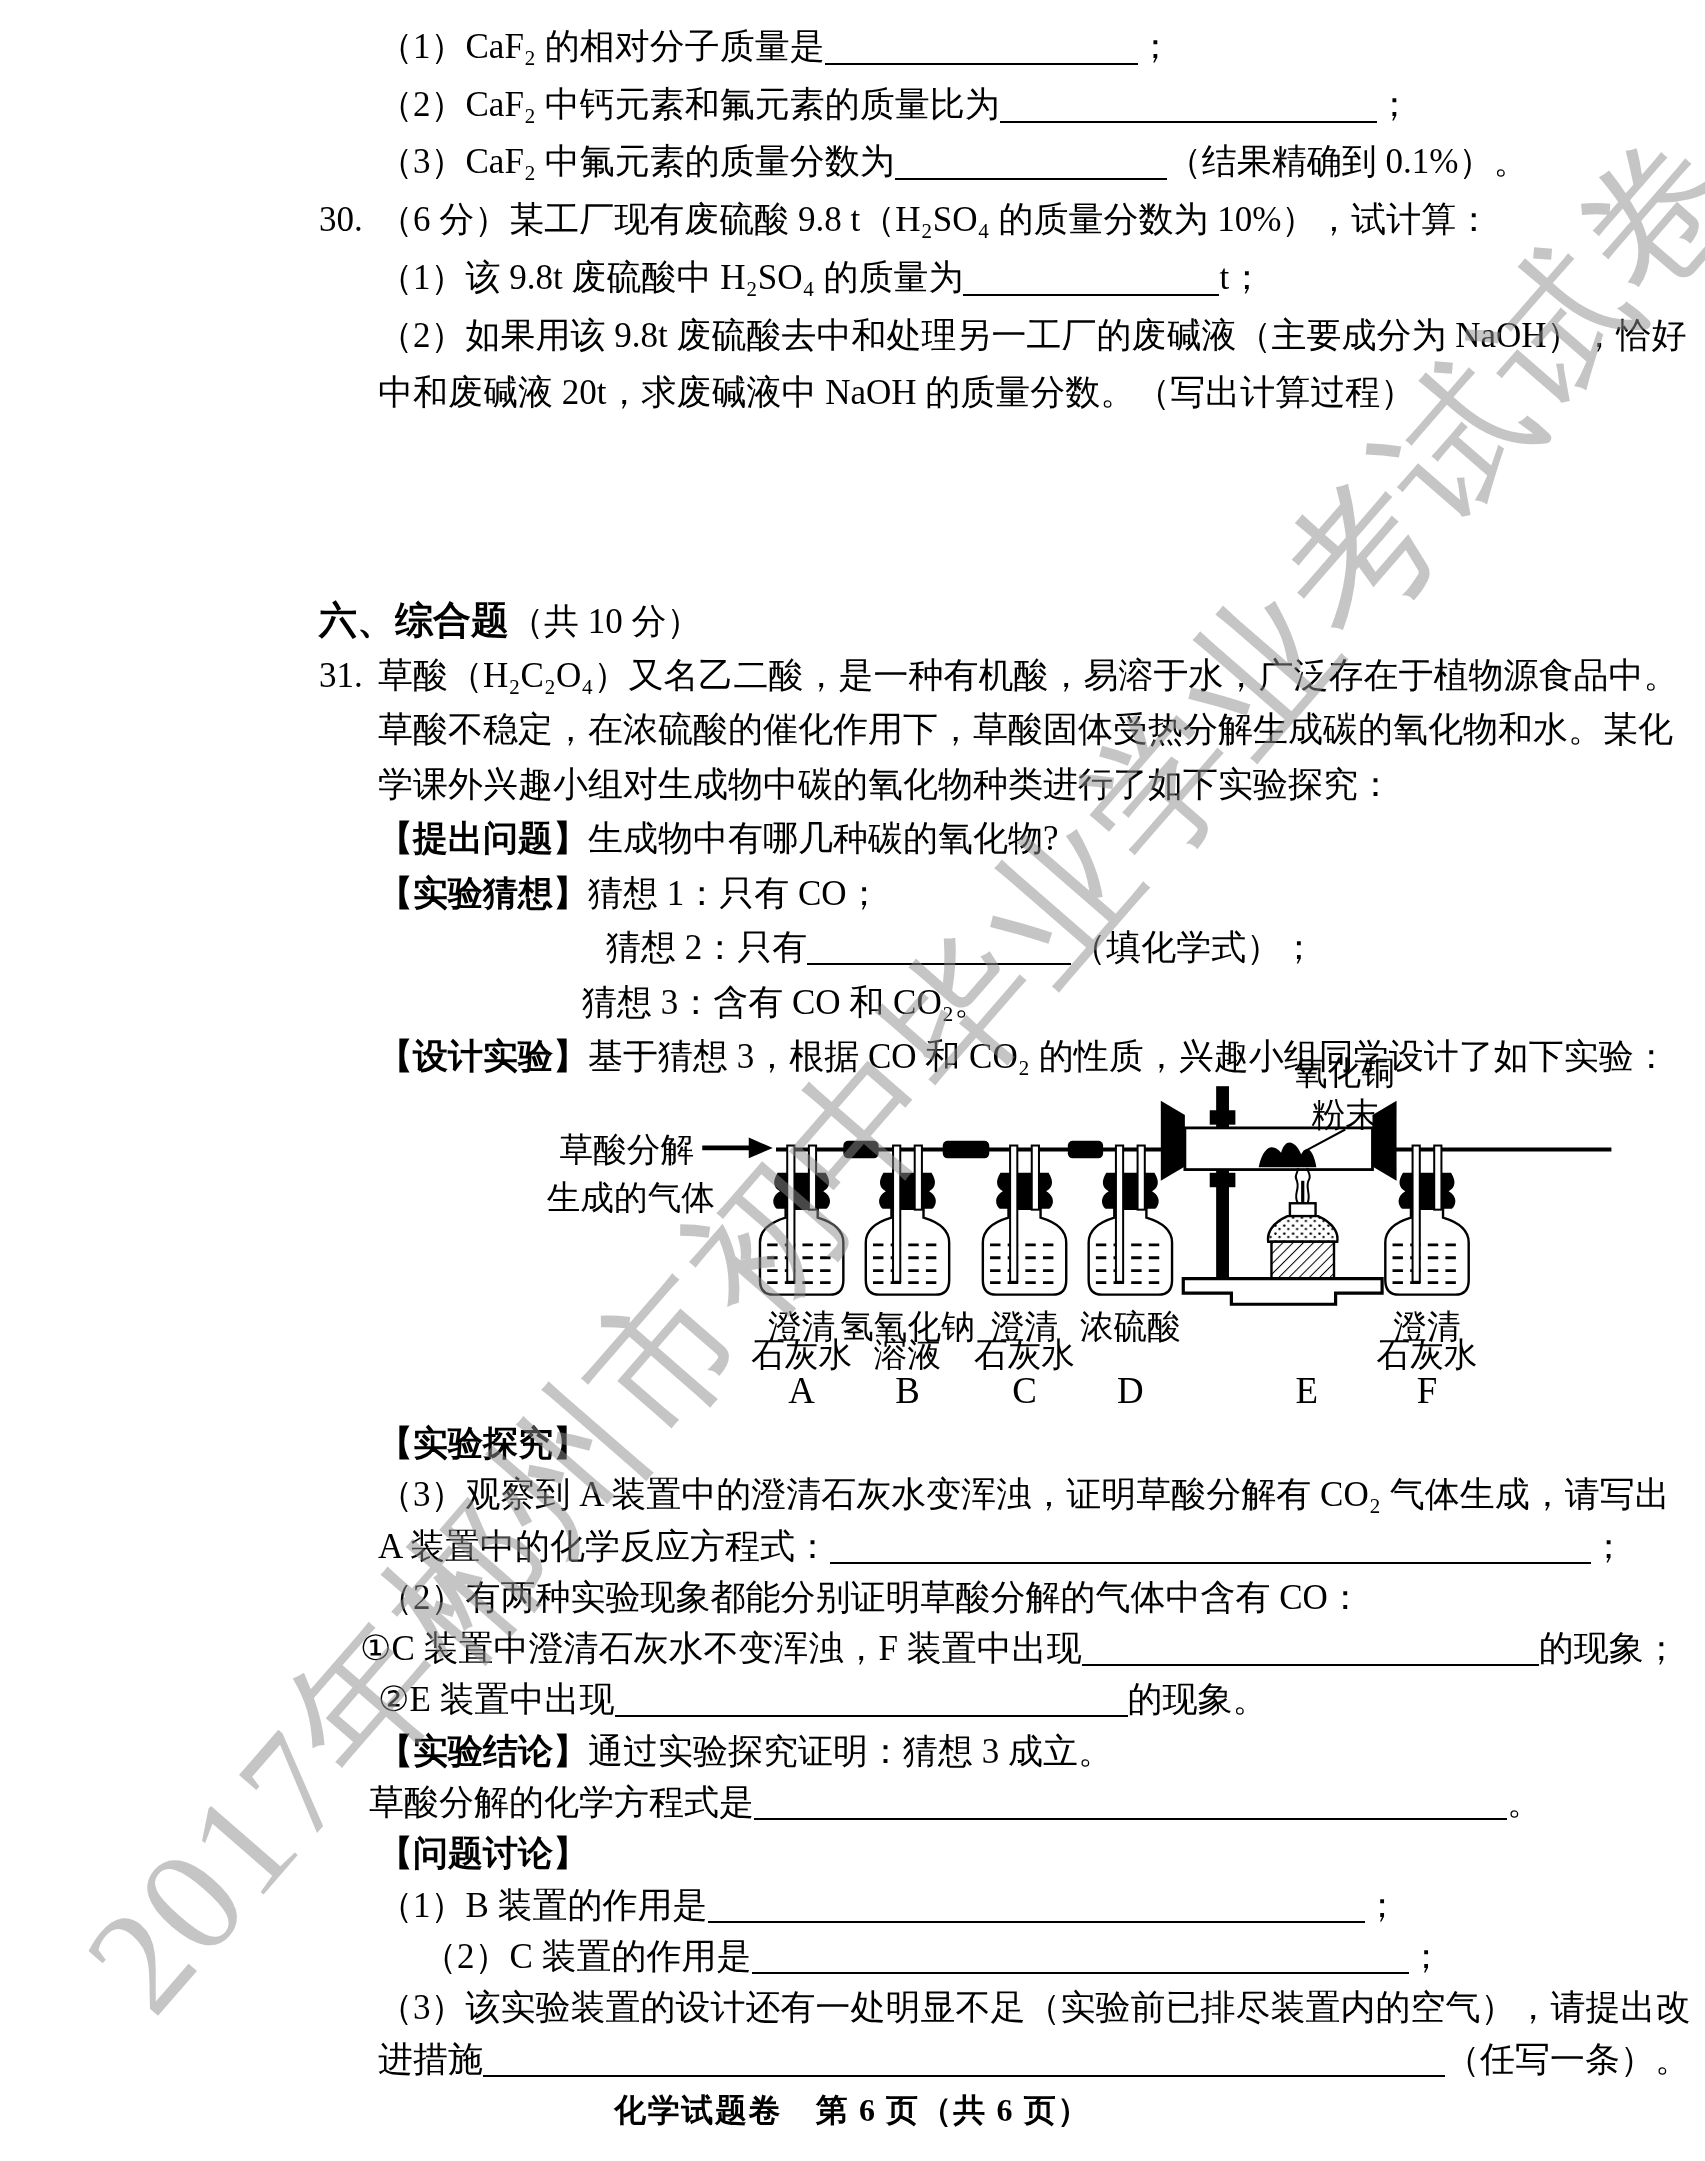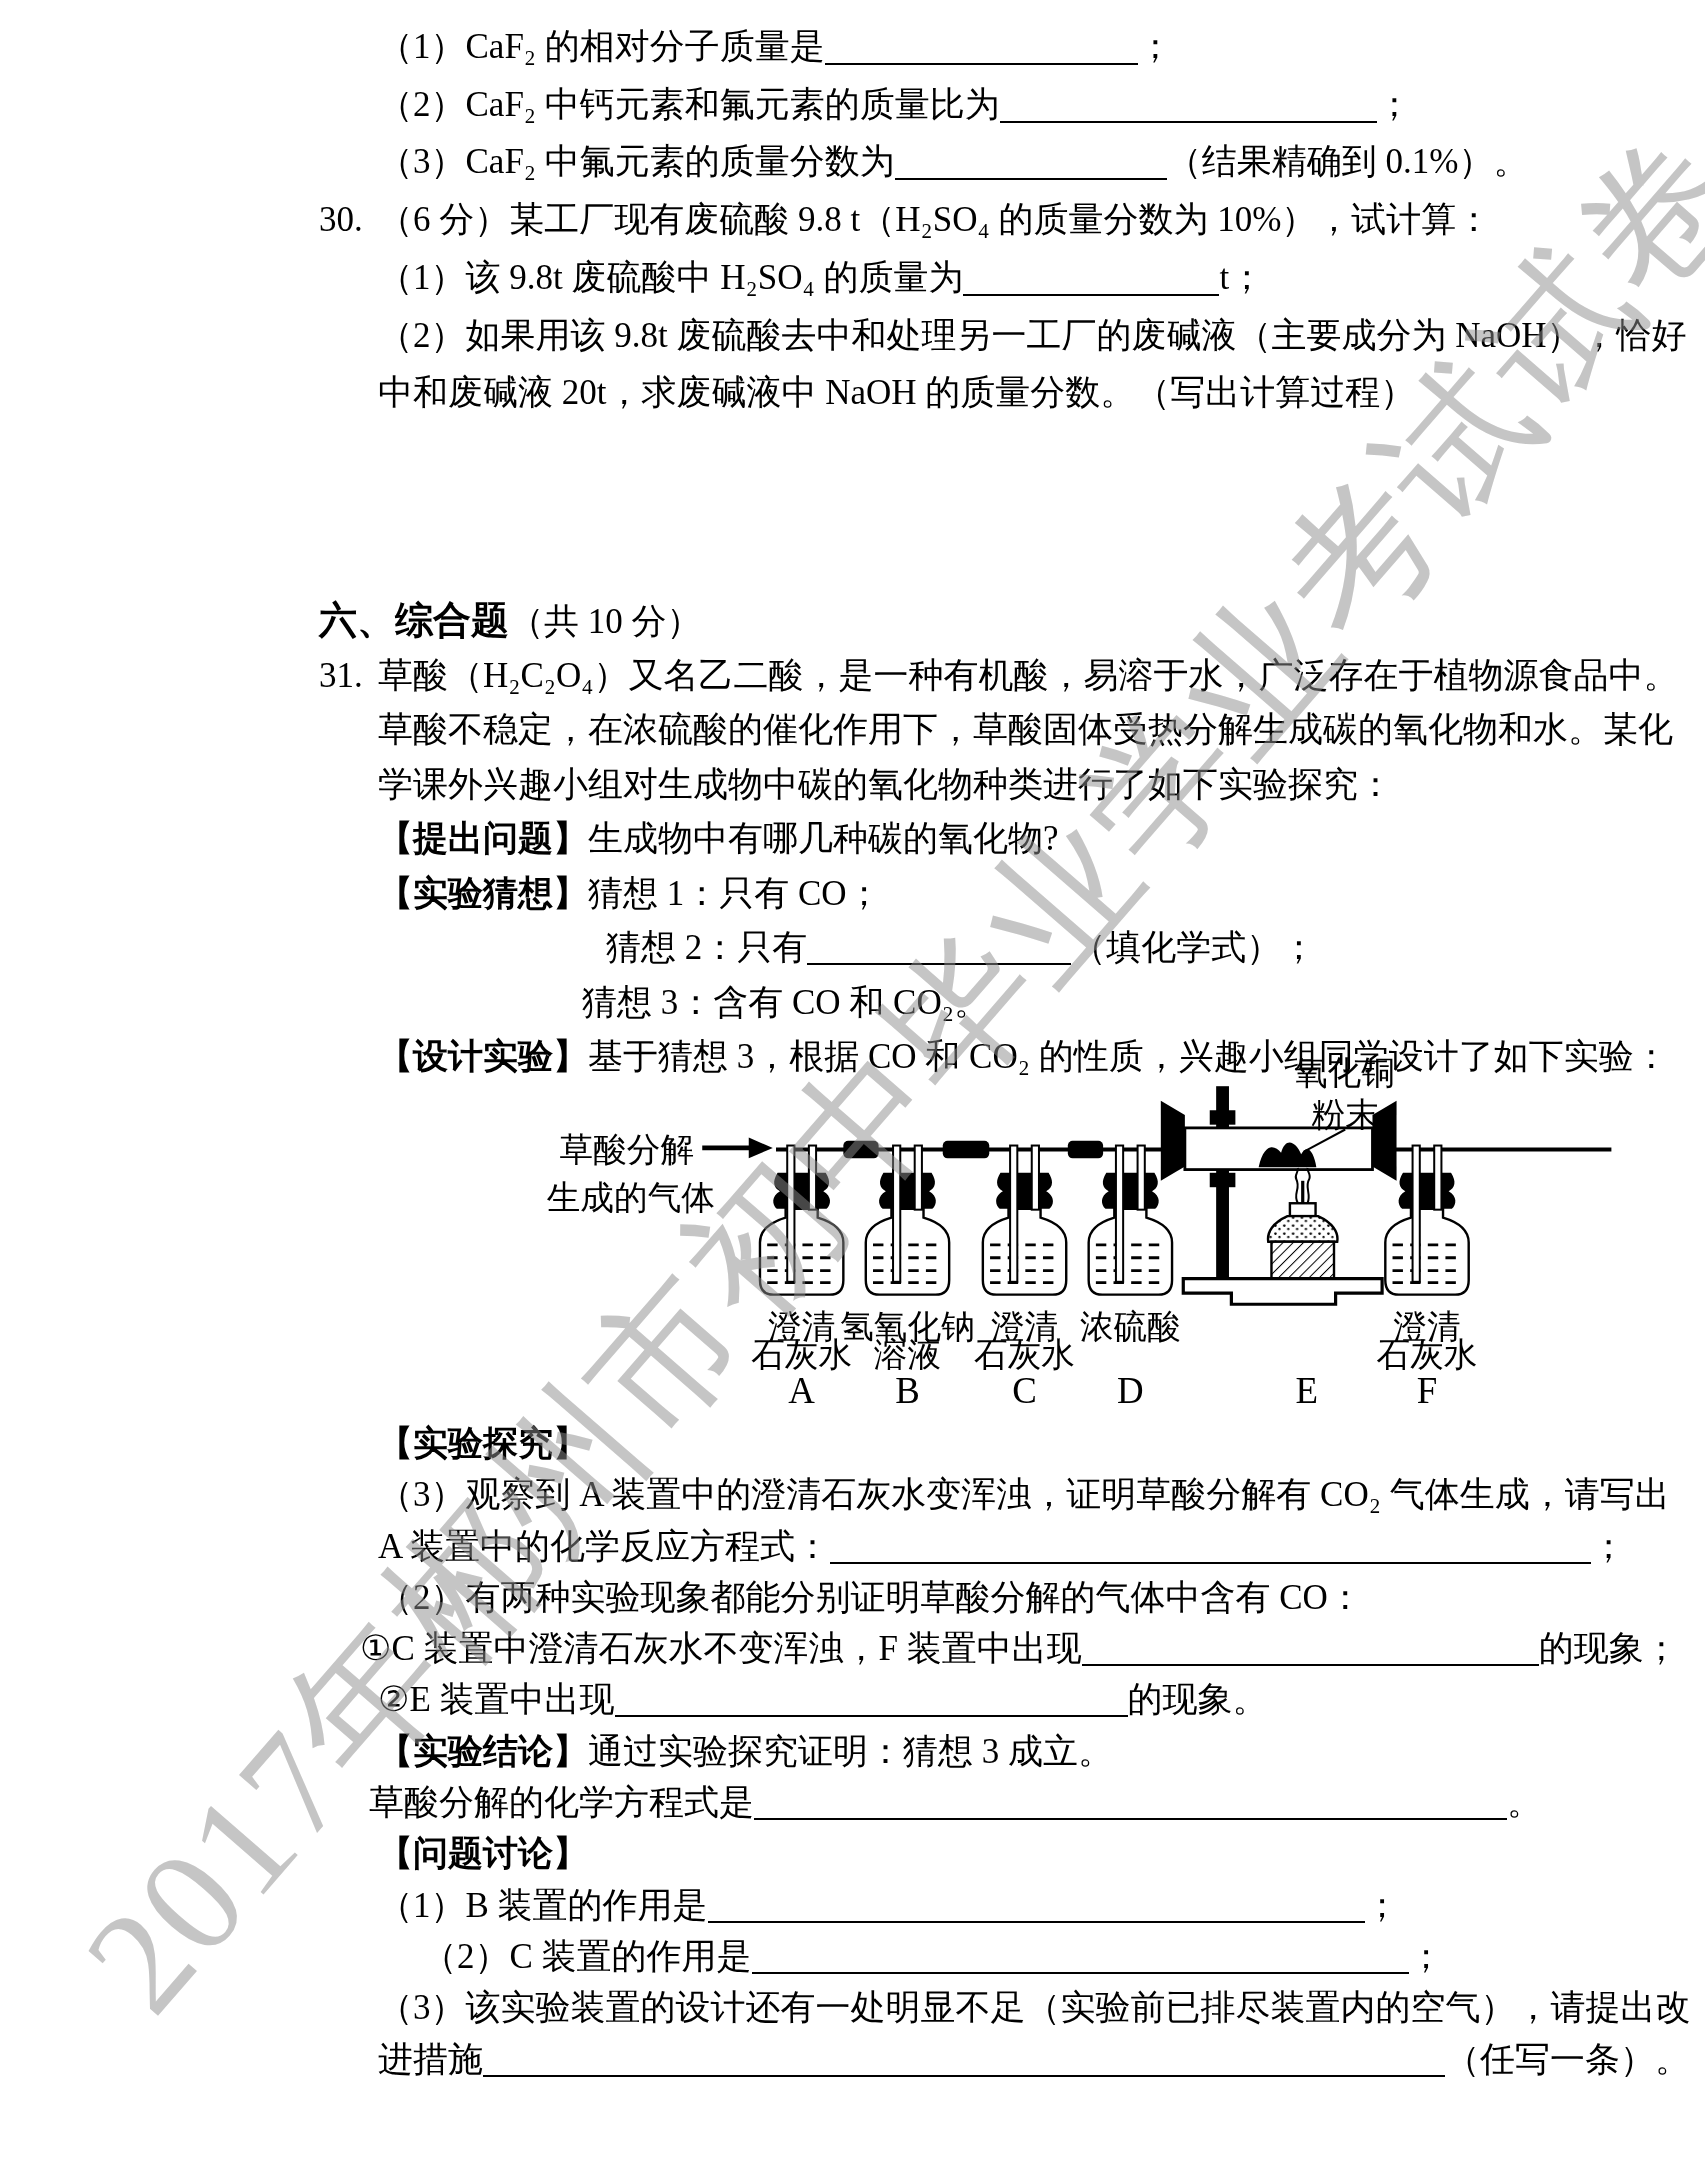--- a/index.html
+++ b/index.html
@@ -148,20 +148,21 @@
           <line x1="-43" y1="305" x2="43" y2="305" stroke="#000" stroke-width="3.5" stroke-dasharray="13 9"></line>
           <rect x="-18" y="134" width="9" height="170" fill="#fff" stroke="#000" stroke-width="2.5"></rect>
           <rect x="9" y="134" width="9" height="80" fill="#fff" stroke="#000" stroke-width="2.5"></rect>
         </g>
         <text x="1160" y="374" text-anchor="middle" class="dlabel">澄清</text>
         <text x="1160" y="409" text-anchor="middle" class="dlabel">石灰水</text>
         <text x="1160" y="455" text-anchor="middle" class="dletter">F</text>
       </g>
   </svg>
 
+  <div id="footer">化学试题卷　第 6 页（共 6 页）</div>
 <div class="block" style="top: 22.4px;">
       <div class="line" style="top: 0px; left: 378px;"><span class="seg">（1）CaF₂ 的相对分子质量是</span><span class="blank" style="width: 313px;"></span><span class="seg">；</span></div>
       <div class="line" style="top: 58px; left: 378px;"><span class="seg">（2）CaF₂ 中钙元素和氟元素的质量比为</span><span class="blank" style="width: 377px;"></span><span class="seg">；</span></div>
       <div class="line" style="top: 115px; left: 378px;"><span class="seg">（3）CaF₂ 中氟元素的质量分数为</span><span class="blank" style="width: 272px;"></span><span class="seg">（结果精确到 0.1%）。</span></div>
       <div class="line" style="top: 173px; left: 378px;"><span class="qnum">30.</span><span class="seg">（6 分）某工厂现有废硫酸 9.8 t（H₂SO₄ 的质量分数为 10%），试计算：</span></div>
       <div class="line" style="top: 231px; left: 378px;"><span class="seg">（1）该 9.8t 废硫酸中 H₂SO₄ 的质量为</span><span class="blank" style="width: 256px;"></span><span class="seg">t；</span></div>
       <div class="line" style="top: 289px; left: 378px;"><span class="seg">（2）如果用该 9.8t 废硫酸去中和处理另一工厂的废碱液（主要成分为 NaOH），恰好</span></div>
       <div class="line" style="top: 346px; left: 378px;"><span class="seg">中和废碱液 20t，求废碱液中 NaOH 的质量分数。（写出计算过程）</span></div>
     </div>
     <div class="block" style="top: 651px;">

